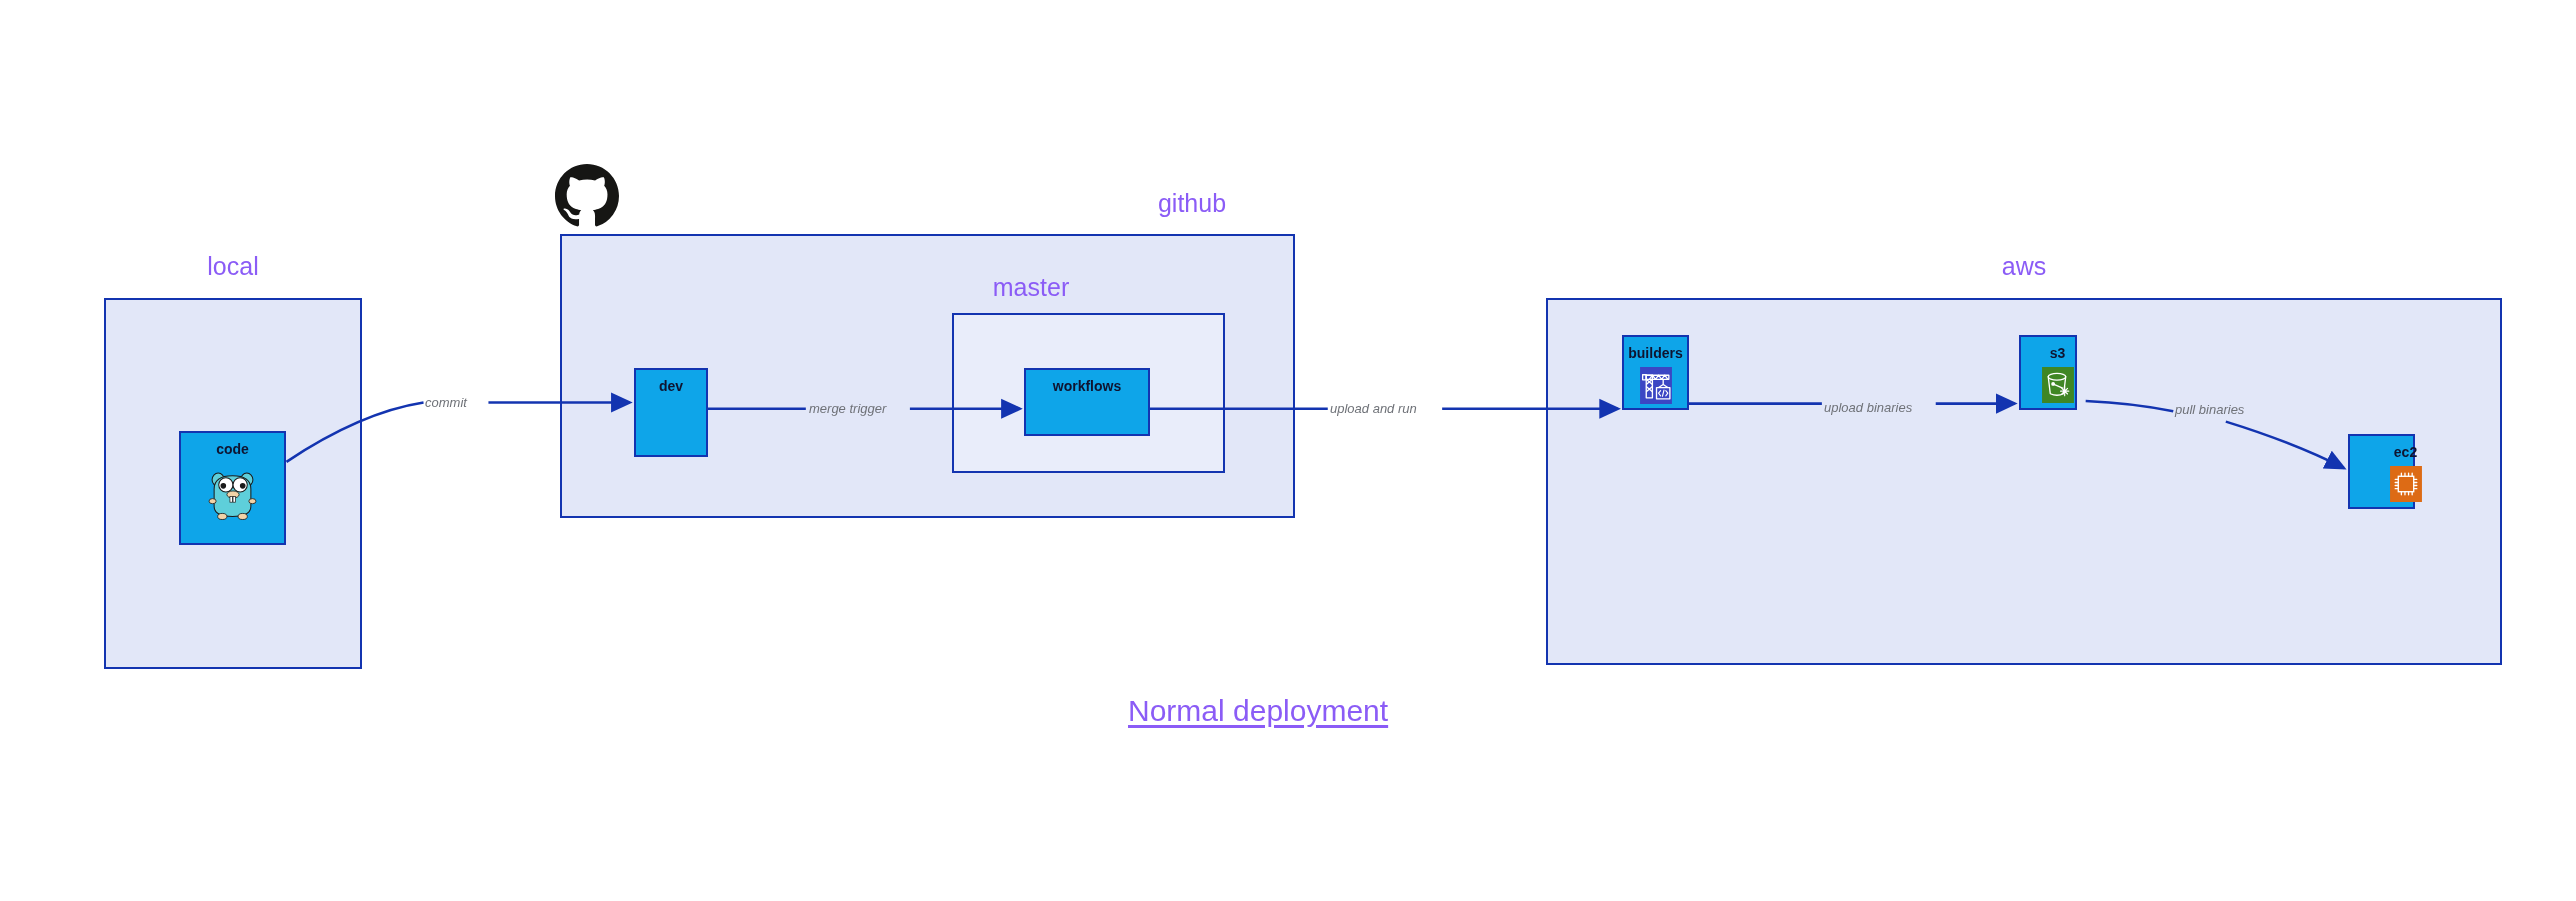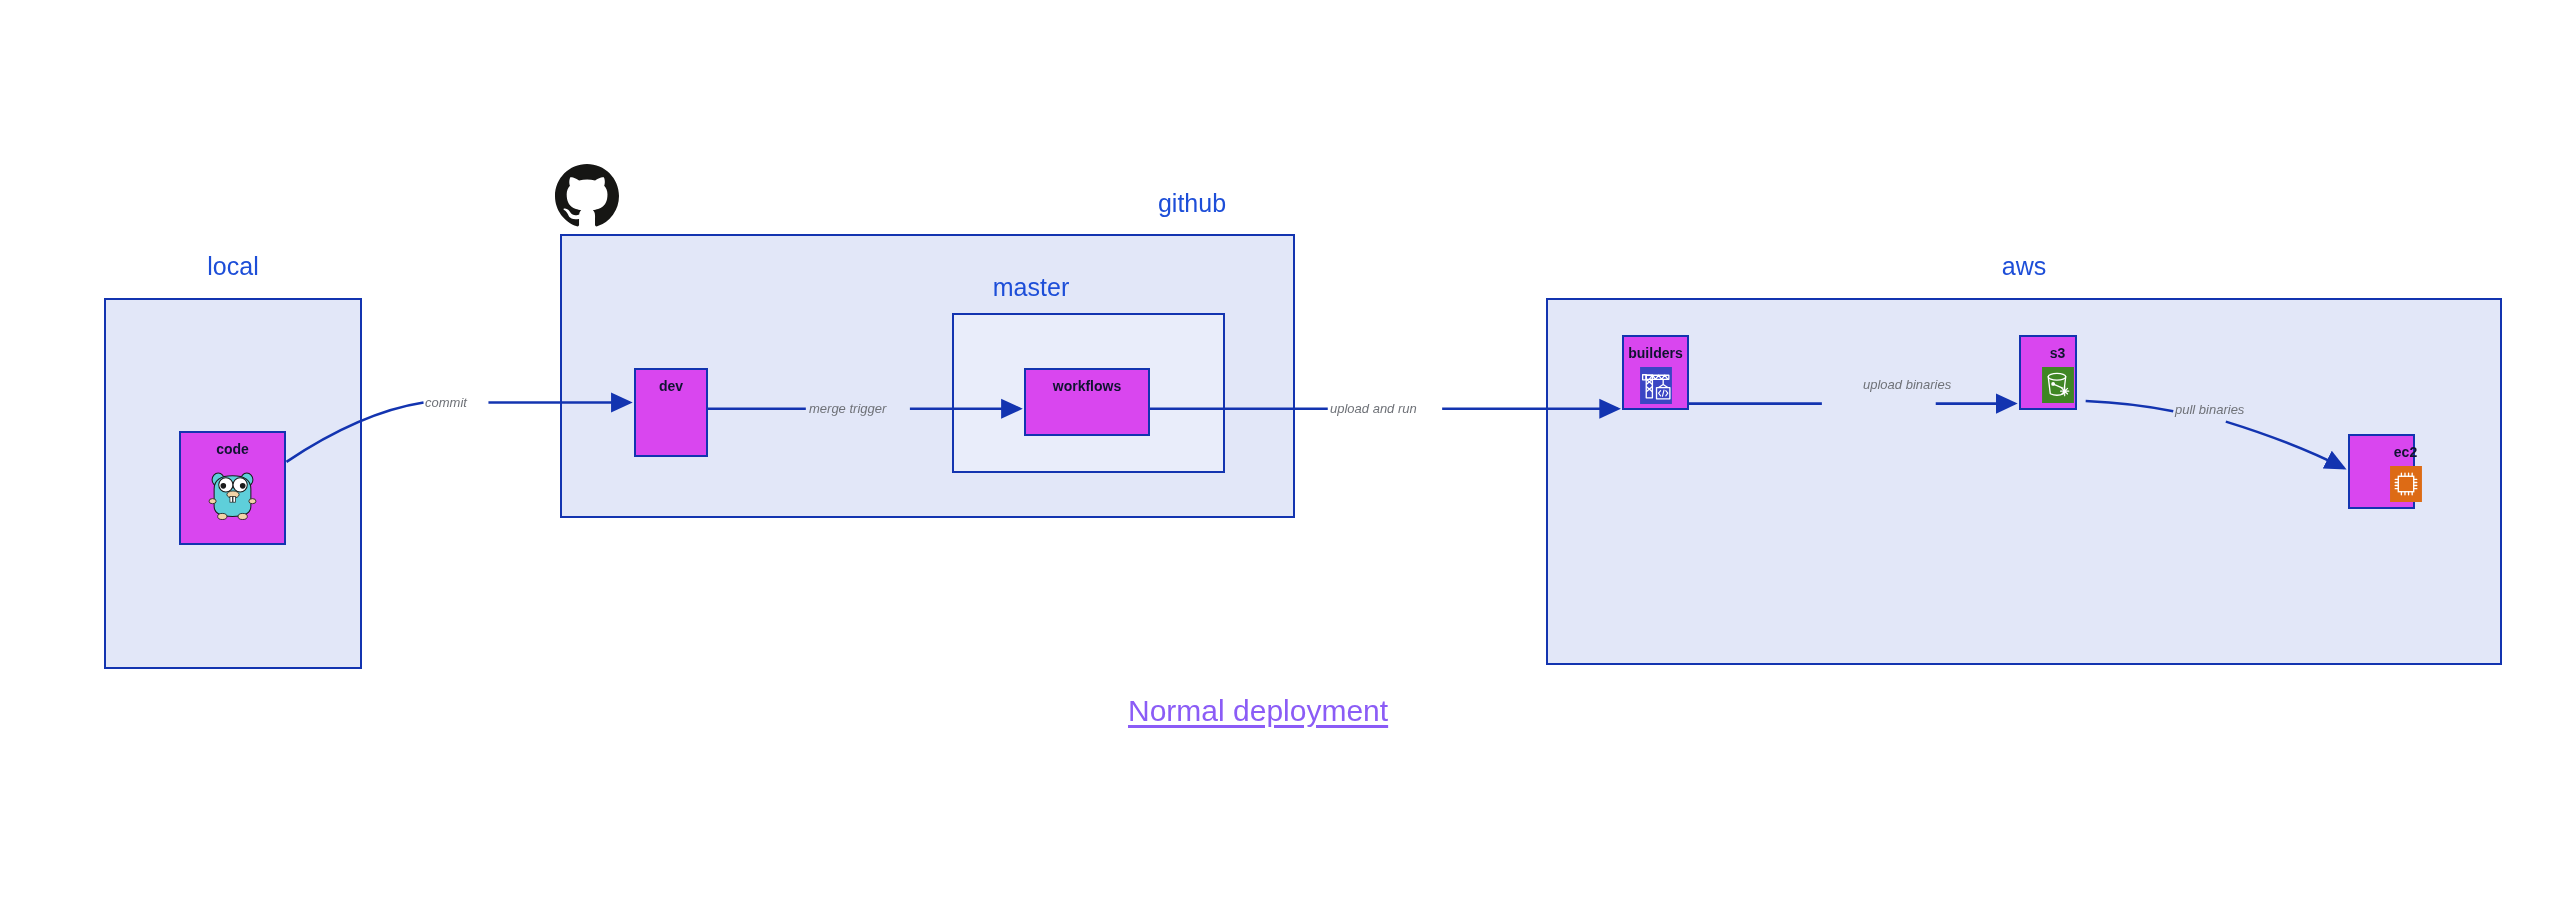--- a/index.html
+++ b/index.html
@@ -22,37 +22,37 @@
   
   .group {
     position: absolute;
     background: #e2e7f8;
     border: 2.6px solid #1334b0;
     box-sizing: border-box;
   }
   .group-label {
     position: absolute;
     font-size: 25px;
-    color: #1d4ed8;
+    color: #8b5cf6;
     font-family: "Liberation Sans", sans-serif;
     white-space: nowrap;
     text-align: center;
     font-weight: 400;
   }
   
   .subgroup {
     position: absolute;
     background: #e9edfa;
     border: 2.6px solid #1334b0;
     box-sizing: border-box;
   }
   
   .node {
     position: absolute;
-    background: #d946ef;
+    background: #0ea5e9;
     border: 2.6px solid #1334b0;
     box-sizing: border-box;
     display: flex;
     flex-direction: column;
     align-items: center;
     padding-top: 9.3px;
   }
   .node-title {
     font-size: 14px;
     font-weight: bold;
@@ -248,20 +248,20 @@
     <path d="M4048 778 Q4140 782 4218 798" stroke="#1334b0" stroke-width="5" fill="none"></path>
     <path d="M4320 818 Q4450 858 4549 908" stroke="#1334b0" stroke-width="5" fill="none" marker-end="url(#ah)"></path>
   </svg>
 
   <div class="edge-label" style="left:425px; top:396px;">commit</div>
 
   <div class="edge-label" style="left:809px; top:402px;">merge trigger</div>
 
   <div class="edge-label" style="left:1330px; top:402px;">upload and run</div>
 
-  <div class="edge-label" style="left:1824px; top:378px;margin-left:39px;">upload binaries</div>
+  <div class="edge-label" style="left:1824px; top:401px;">upload binaries</div>
 
   <div class="edge-label" style="left:2175px; top:403px;">pull binaries</div>
 
   <div id="figure-caption" style="left:1128px; top:694px;">Normal deployment</div>
 
 </div>
 
 
 </body></html>

